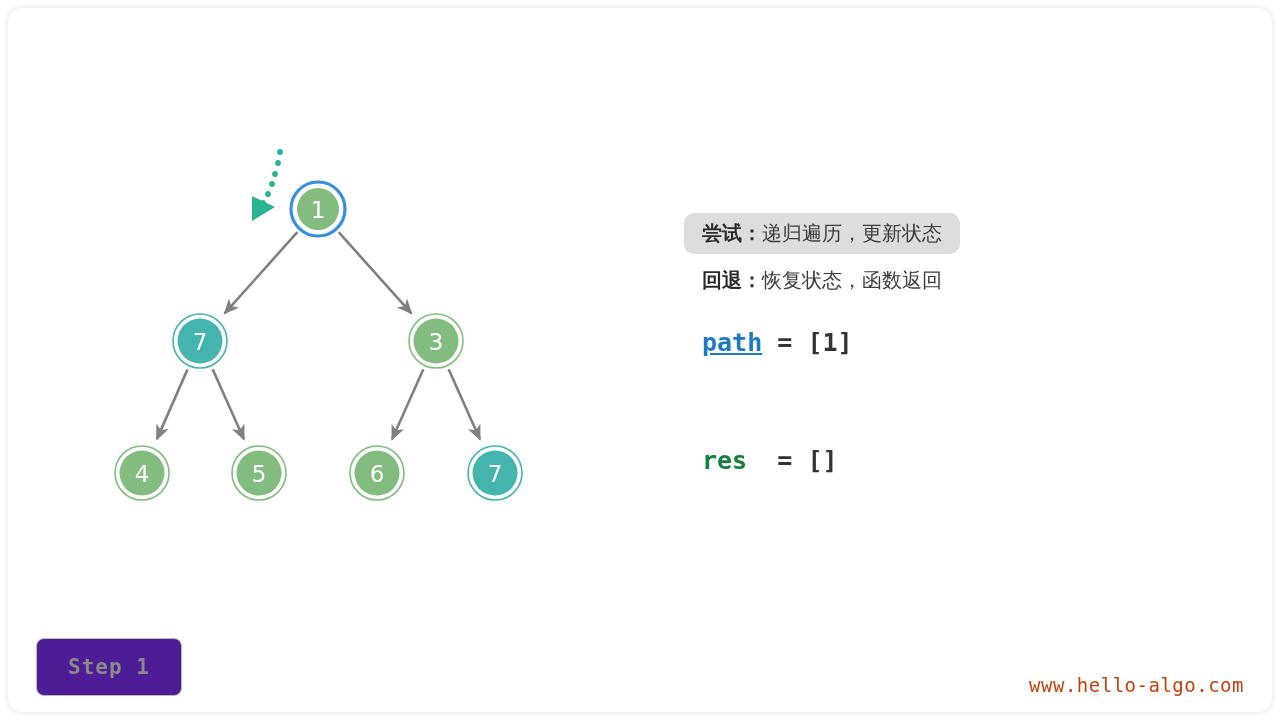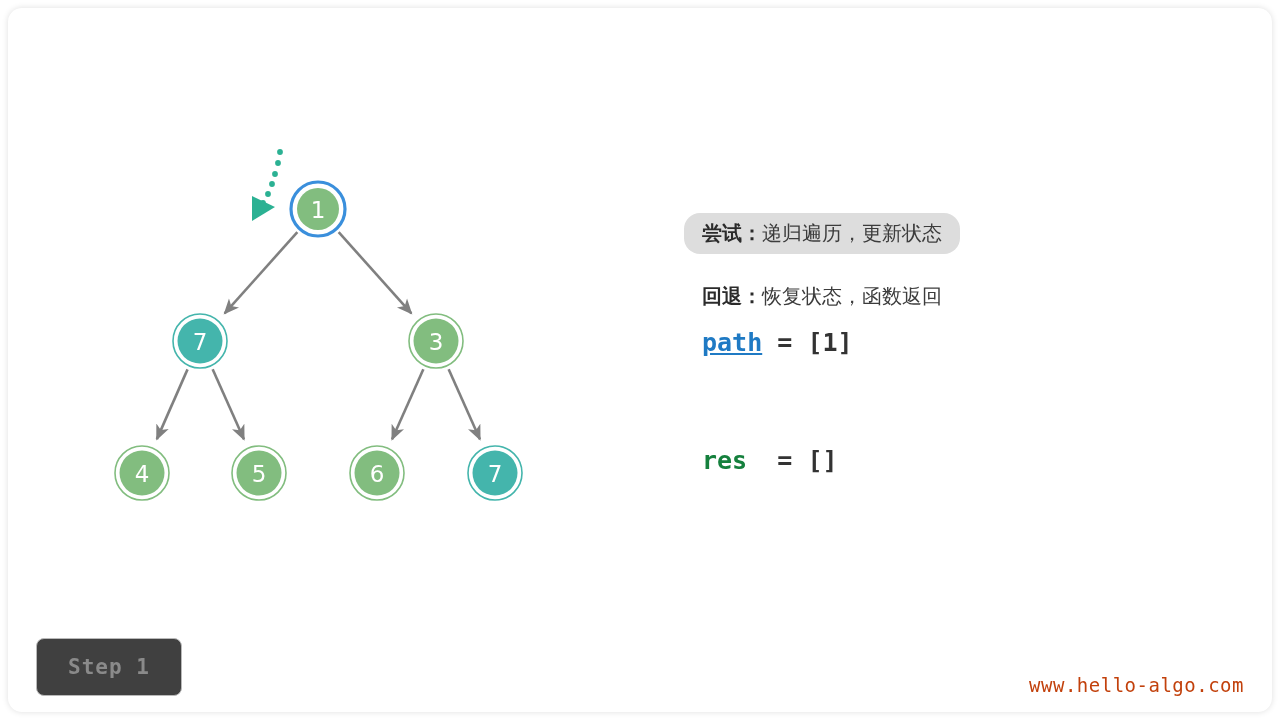--- a/index.html
+++ b/index.html
@@ -50,31 +50,31 @@
     font-family: "DejaVu Sans", "Liberation Sans", sans-serif;
     font-size: 20px;
     color: #3a3a3a;
     line-height: 1;
     white-space: nowrap;
     display: inline-block;
     padding: 10px 18px 11px 18px;
   }
   .hint-row.highlighted {
     background: #dddddd;
-    border-radius: 16px;
+    border-radius: 10px;
   }
   .hint-key {
     font-weight: bold;
     color: #2b2b2b;
   }
   .hint-val {
     color: #3c3c3c;
   }
   #hint-row-2-wrap {
-    margin-top: 22px;
+    margin-top: 6px;
   }
 
   .var-line {
     font-family: "DejaVu Sans Mono", "Liberation Mono", monospace;
     font-size: 25px;
     font-weight: bold;
     white-space: pre;
     color: #333333;
   }
   #path-line {
@@ -94,21 +94,21 @@
 
   
   #step-badge {
     position: absolute;
     left: 36px;
     top: 638px;
     width: 144px;
     height: 56px;
     border: 1px solid #b9b9b9;
     border-radius: 8px;
-    background: #404040;
+    background: #4c1d95;
     display: flex;
     align-items: center;
     justify-content: center;
   }
   #step-badge-label {
     font-family: "DejaVu Sans Mono", "Liberation Mono", monospace;
     font-size: 21px;
     font-weight: bold;
     color: #8a8a8a;
     letter-spacing: 1px;

